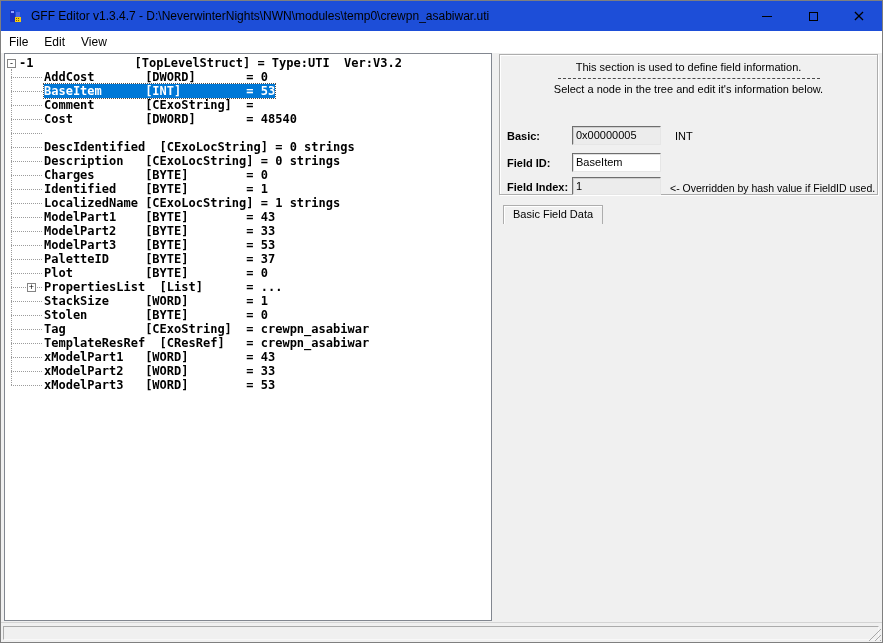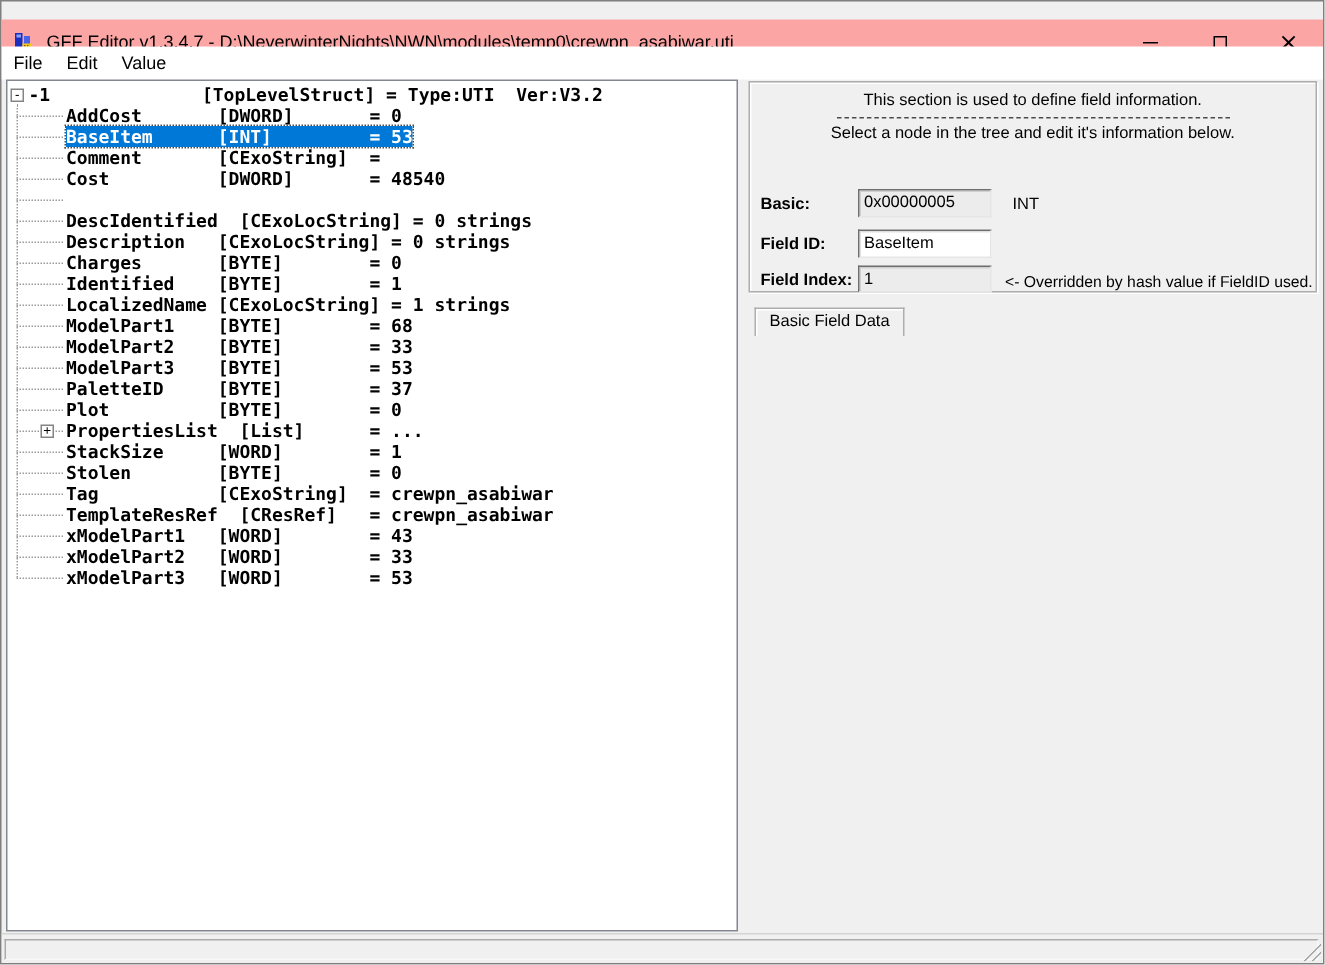--- a/index.html
+++ b/index.html
@@ -2,21 +2,21 @@
 <html><head>
 <meta charset="utf-8">
 <style>
   html,body{margin:0;padding:0;background:#cfcfcf;}
   .window{
     position:relative;width:883px;height:643px;box-sizing:border-box;
     border:1px solid #7f7f7f;background:#f0f0f0;overflow:hidden;
     font-family:"Liberation Sans",sans-serif;color:#000;
   }
   
-  .titlebar{position:absolute;left:0;top:12px;width:100%;height:30px;background:#fca5a5;}
+  .titlebar{position:absolute;left:0;top:0;width:100%;height:30px;background:#1d4ed8;}
   .app-icon{position:absolute;left:8px;top:7px;width:16px;height:16px;}
   .title-text{position:absolute;left:30px;top:0;height:30px;line-height:30px;font-size:12px;white-space:nowrap;}
   .winbtn{position:absolute;top:0;width:46px;height:30px;display:flex;align-items:center;justify-content:center;}
   .btn-min{right:92px;} .btn-max{right:46px;} .btn-close{right:0;}
   .glyph-min{width:10px;height:1px;background:#000;}
   .glyph-max{width:9px;height:9px;border:1px solid #000;box-sizing:border-box;background:transparent;}
   .glyph-close{font-size:16px;line-height:16px;font-family:"DejaVu Sans",sans-serif;}
   
   .menubar{position:absolute;left:0;top:30px;width:100%;height:22px;background:#ffffff;display:flex;align-items:center;gap:16px;padding-left:8px;box-sizing:border-box;}
   .menu-item{font-size:12px;line-height:22px;}
@@ -109,21 +109,21 @@
         <div class="glyph-max"></div>
       </div>
     <div class="winbtn btn-close">
         <div class="glyph-close">×</div>
       </div>
   </div>
 
   <div class="menubar">
     <span class="menu-item">File</span>
     <span class="menu-item">Edit</span>
-    <span class="menu-item">Value</span>
+    <span class="menu-item">View</span>
   </div>
 
   <div class="tree-panel">
     <div class="tree-canvas" id="tree-rows">
         <div class="vline" style="left: 5px; top: 14px; height: 316px;"></div>
         <div class="expander" style="left: 1px; top: 4px;">-</div>
         <div class="trow" style="top: 1px; left: 13px;"><span class="tline">-1              [TopLevelStruct] = Type:UTI  Ver:V3.2</span></div>
         <div class="conn" style="left: 5px; width: 31px; top: 22px;"></div>
         <div class="trow" style="top: 15px; left: 38px;"><span class="tline">AddCost       [DWORD]       = 0</span></div>
         <div class="conn" style="left: 5px; width: 31px; top: 36px;"></div>
@@ -137,21 +137,21 @@
         <div class="trow" style="top: 85px; left: 38px;"><span class="tline">DescIdentified  [CExoLocString] = 0 strings</span></div>
         <div class="conn" style="left: 5px; width: 31px; top: 106px;"></div>
         <div class="trow" style="top: 99px; left: 38px;"><span class="tline">Description   [CExoLocString] = 0 strings</span></div>
         <div class="conn" style="left: 5px; width: 31px; top: 120px;"></div>
         <div class="trow" style="top: 113px; left: 38px;"><span class="tline">Charges       [BYTE]        = 0</span></div>
         <div class="conn" style="left: 5px; width: 31px; top: 134px;"></div>
         <div class="trow" style="top: 127px; left: 38px;"><span class="tline">Identified    [BYTE]        = 1</span></div>
         <div class="conn" style="left: 5px; width: 31px; top: 148px;"></div>
         <div class="trow" style="top: 141px; left: 38px;"><span class="tline">LocalizedName [CExoLocString] = 1 strings</span></div>
         <div class="conn" style="left: 5px; width: 31px; top: 162px;"></div>
-        <div class="trow" style="top: 155px; left: 38px;"><span class="tline">ModelPart1    [BYTE]        = 68</span></div>
+        <div class="trow" style="top: 155px; left: 38px;"><span class="tline">ModelPart1    [BYTE]        = 43</span></div>
         <div class="conn" style="left: 5px; width: 31px; top: 176px;"></div>
         <div class="trow" style="top: 169px; left: 38px; text-align: center;"><span class="tline">ModelPart2    [BYTE]        = 33</span></div>
         <div class="conn" style="left: 5px; width: 31px; top: 190px;"></div>
         <div class="trow" style="top: 183px; left: 38px;"><span class="tline">ModelPart3    [BYTE]        = 53</span></div>
         <div class="conn" style="left: 5px; width: 31px; top: 204px;"></div>
         <div class="trow" style="top: 197px; left: 38px;"><span class="tline">PaletteID     [BYTE]        = 37</span></div>
         <div class="conn" style="left: 5px; width: 31px; top: 218px;"></div>
         <div class="trow" style="top: 211px; left: 38px;"><span class="tline">Plot          [BYTE]        = 0</span></div>
         <div class="conn" style="left: 5px; width: 31px; top: 232px;"></div>
         <div class="expander" style="left: 21px; top: 228px;">+</div>

